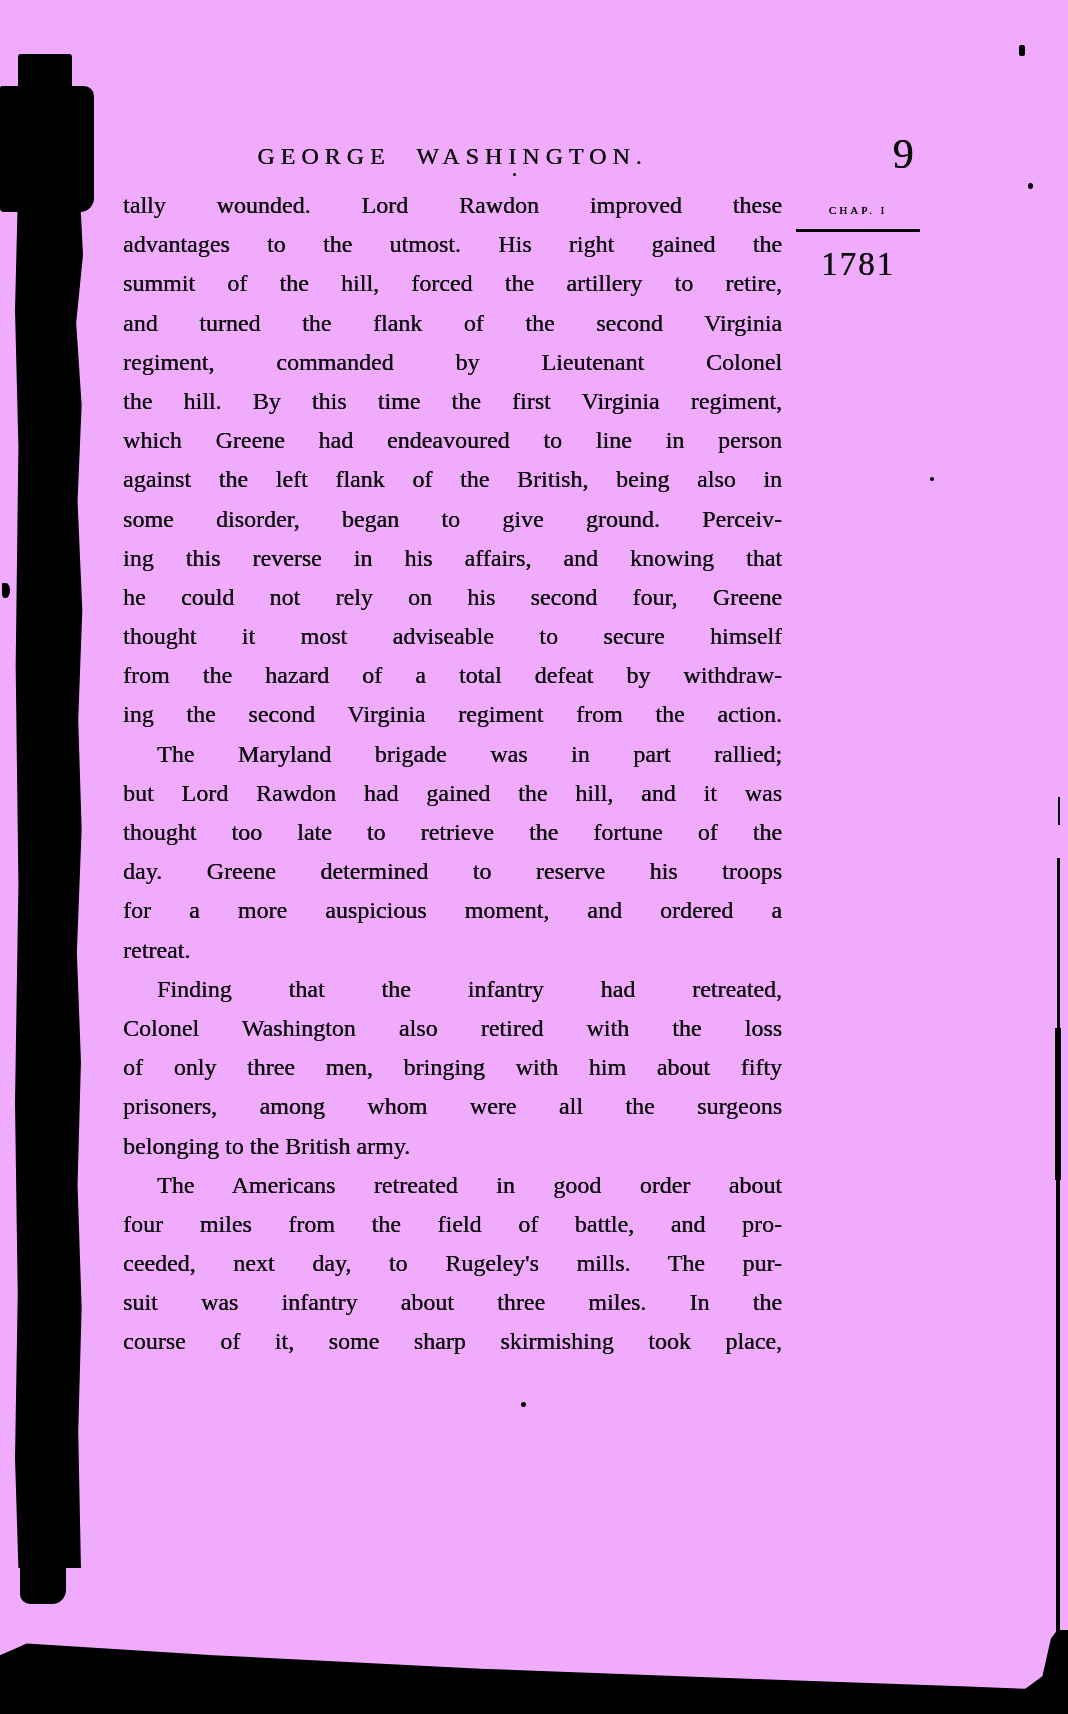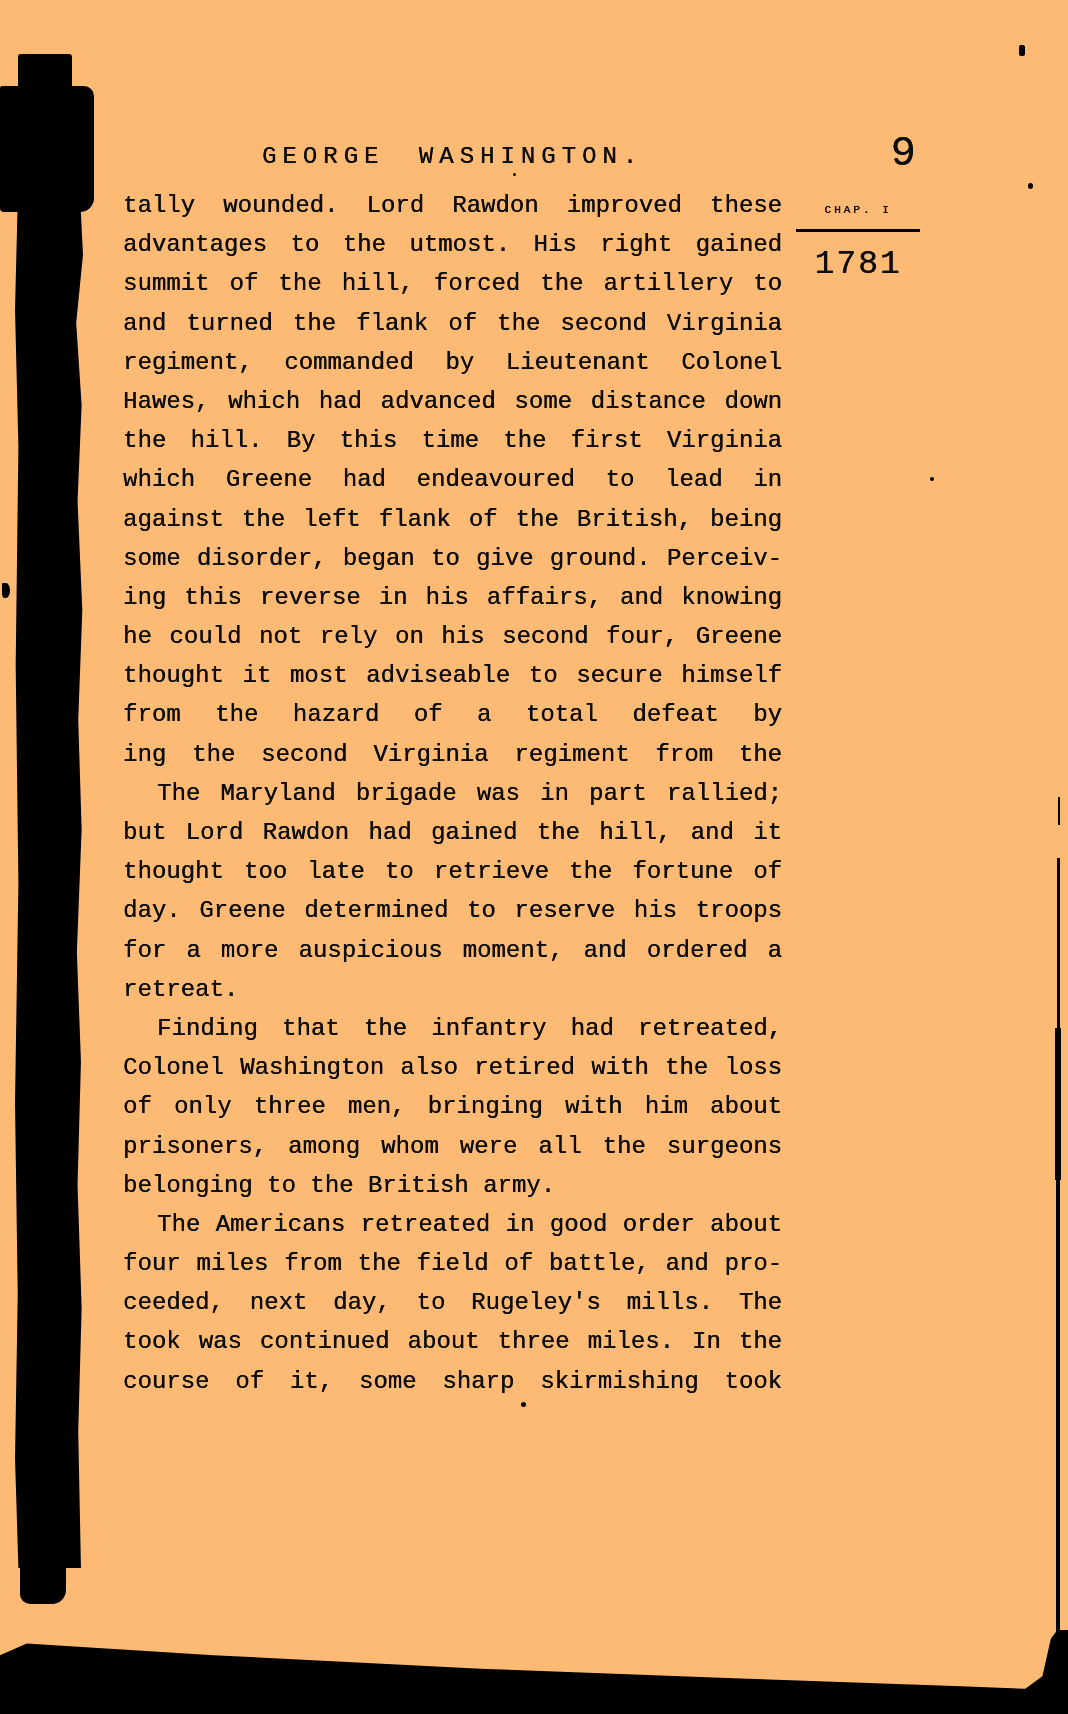--- a/index.html
+++ b/index.html
@@ -1,22 +1,22 @@
 <!DOCTYPE html>
 <html><head>
 <meta charset="utf-8">
 <style>
   html, body { margin: 0; padding: 0; background: #ffffff; }
   .page {
     position: relative;
     width: 1068px;
     height: 1714px;
-    background: #fdba74;
+    background: #f0abfc;
     overflow: hidden;
-    font-family: Liberation Mono, monospace;
+    font-family: Liberation Serif, serif;
     color: #0d0d0d;
   }
 
   
   .gutter-top-narrow {
     position: absolute; left: 18px; top: 54px; width: 54px; height: 44px;
     background: #000; border-radius: 3px;
   }
   .gutter-top-blob {
     position: absolute; left: 0px; top: 86px; width: 94px; height: 126px;
@@ -134,23 +134,22 @@
     <div class="margin-year">1781</div>
   </div>
 
   <div class="body-text">
       <div class="paragraph">
         <div class="line">tally wounded. Lord Rawdon improved these</div>
         <div class="line">advantages to the utmost. His right gained the</div>
         <div class="line">summit of the hill, forced the artillery to retire,</div>
         <div class="line">and turned the flank of the second Virginia</div>
         <div class="line">regiment, commanded by Lieutenant Colonel</div>
-        <div class="line">Hawes, which had advanced some distance down</div>
         <div class="line">the hill. By this time the first Virginia regiment,</div>
-        <div class="line">which Greene had endeavoured to lead in person</div>
+        <div class="line">which Greene had endeavoured to line in person</div>
         <div class="line">against the left flank of the British, being also in</div>
         <div class="line">some disorder, began to give ground. Perceiv-</div>
         <div class="line">ing this reverse in his affairs, and knowing that</div>
         <div class="line">he could not rely on his second four, Greene</div>
         <div class="line">thought it most adviseable to secure himself</div>
         <div class="line">from the hazard of a total defeat by withdraw-</div>
         <div class="line">ing the second Virginia regiment from the action.</div>
       </div>
       <div class="paragraph">
         <div class="line indent">The Maryland brigade was in part rallied;</div>
@@ -164,18 +163,18 @@
         <div class="line indent">Finding that the infantry had retreated,</div>
         <div class="line">Colonel Washington also retired with the loss</div>
         <div class="line">of only three men, bringing with him about fifty</div>
         <div class="line">prisoners, among whom were all the surgeons</div>
         <div class="line short">belonging to the British army.</div>
       </div>
       <div class="paragraph">
         <div class="line indent">The Americans retreated in good order about</div>
         <div class="line">four miles from the field of battle, and pro-</div>
         <div class="line">ceeded, next day, to Rugeley's mills. The pur-</div>
-        <div class="line">took was continued about three miles. In the</div>
+        <div class="line">suit was infantry about three miles. In the</div>
         <div class="line">course of it, some sharp skirmishing took place,</div>
       </div>
     </div>
 
 </div>
 
 </body></html>

